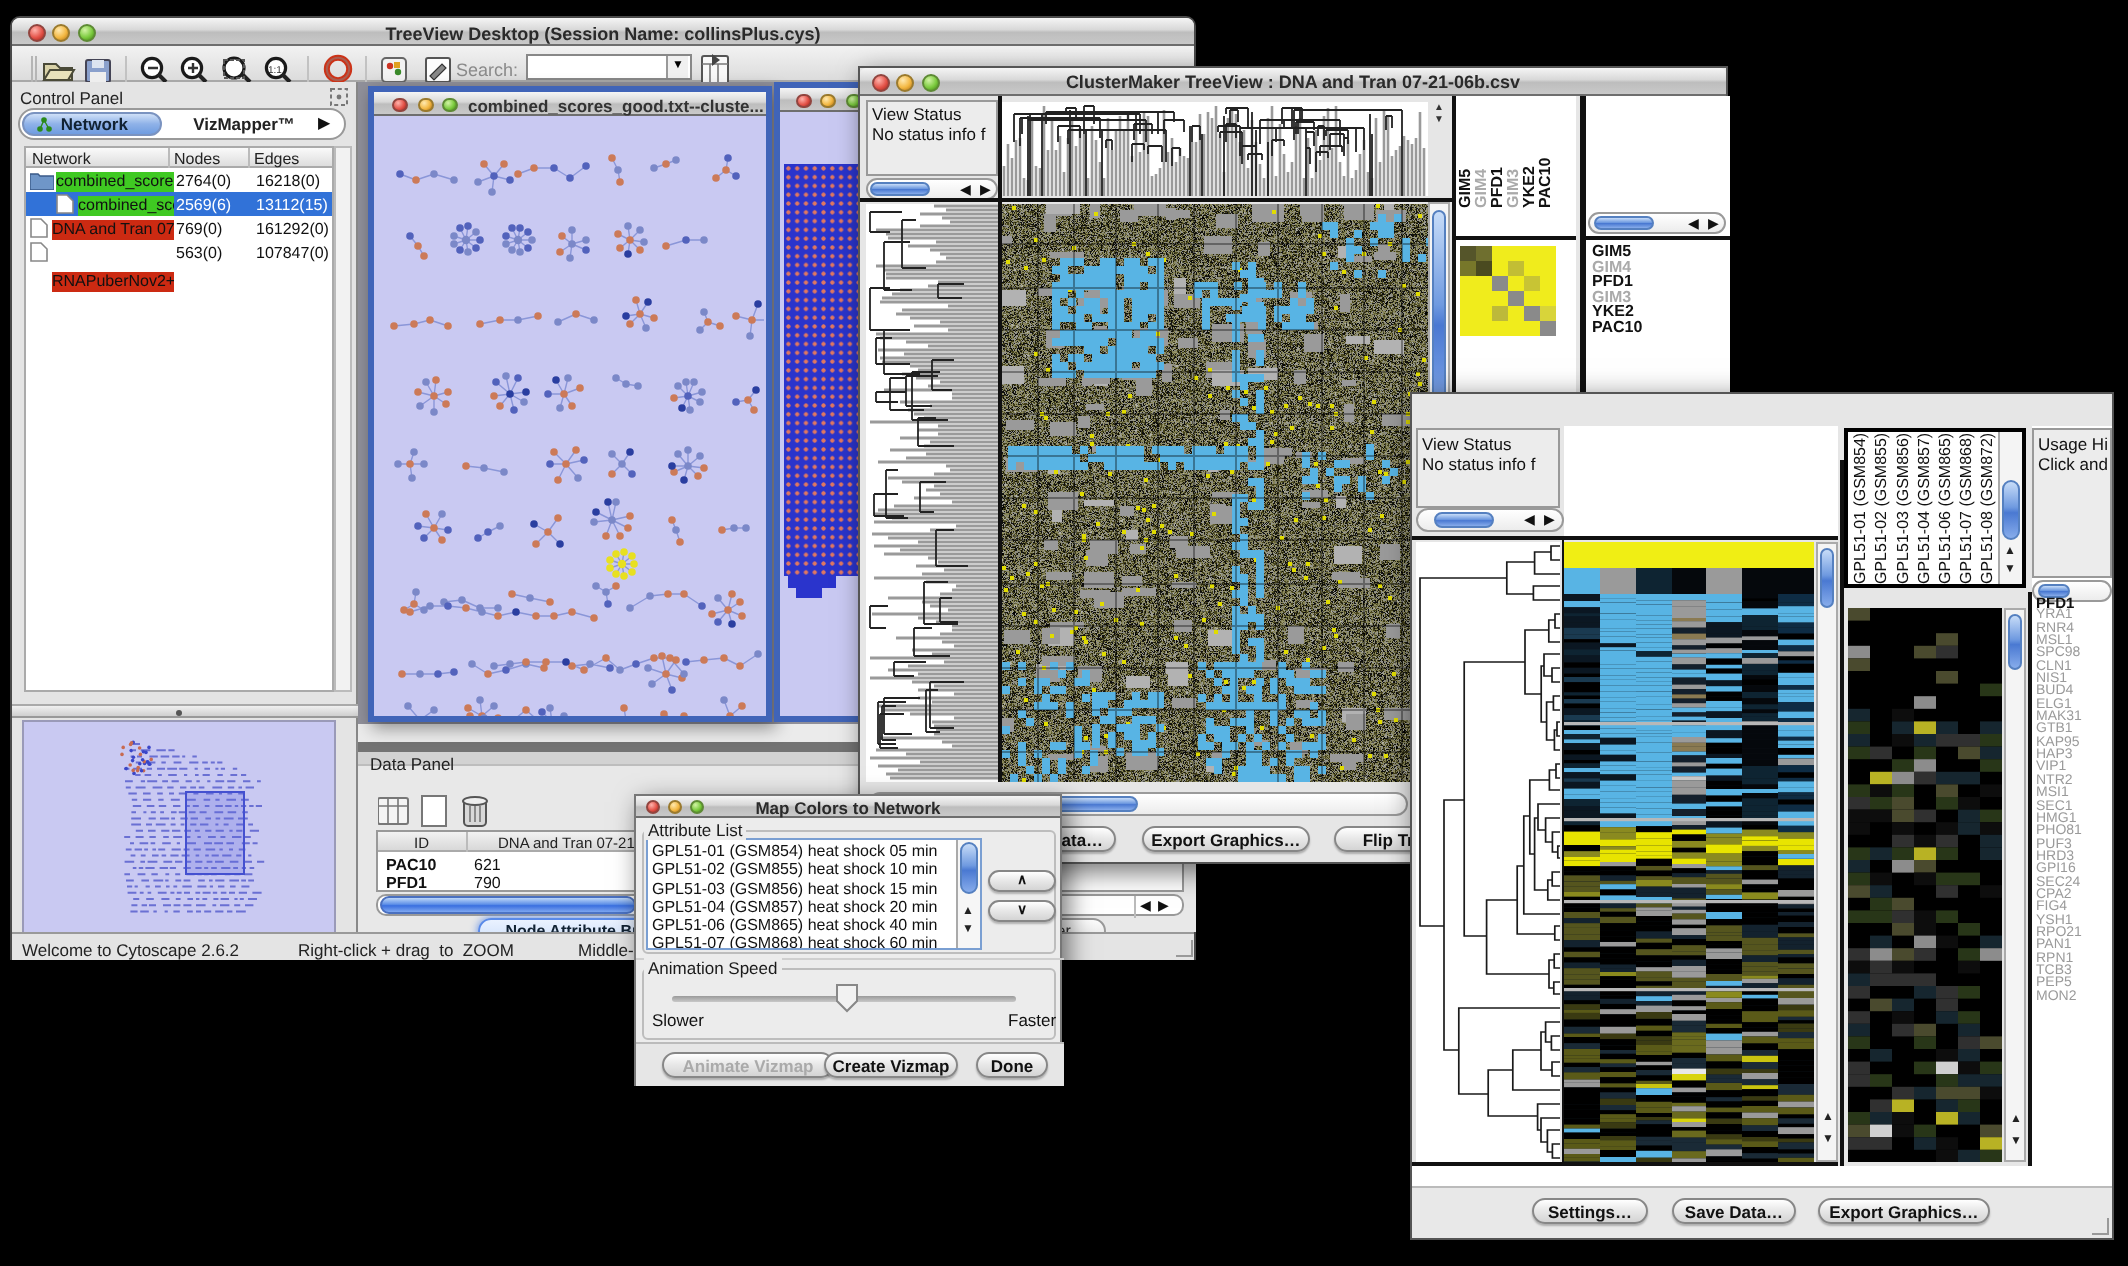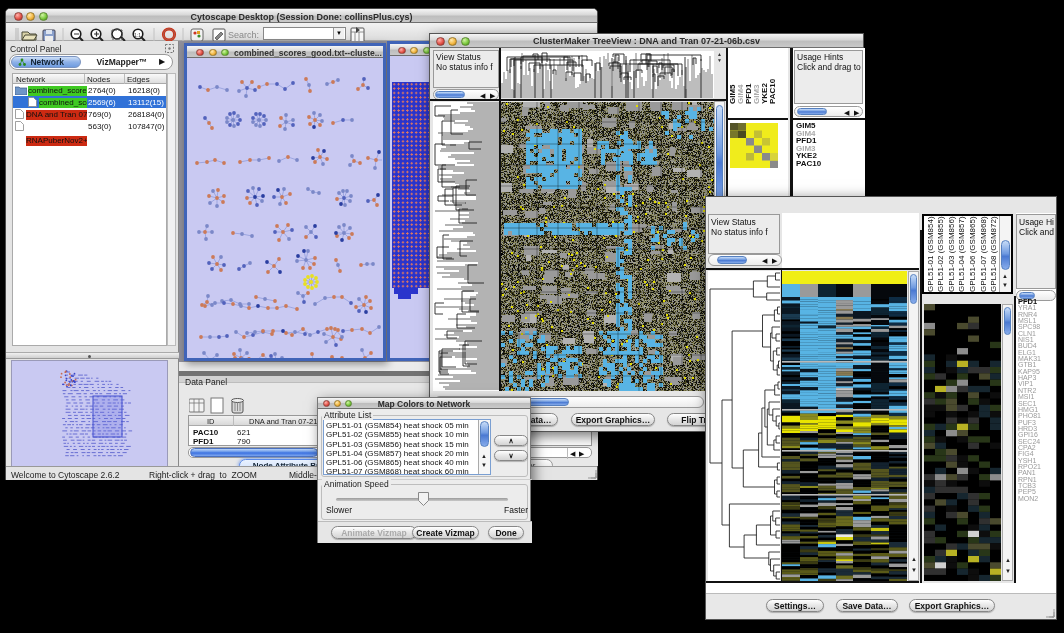--- a/index.html
+++ b/index.html
@@ -13,21 +13,21 @@
 .btn{position:absolute;background:linear-gradient(#fff,#e9e9e9 45%,#d4d4d4);border:1px solid #878787;border-radius:8px;text-align:center;font-weight:bold;color:#111;box-shadow:0 1px 1px rgba(0,0,0,.25)}
 .scrTrack{position:absolute;background:linear-gradient(#fff,#ececec);border:1px solid #9a9a9a;border-radius:6px}
 .pill{position:absolute;background:linear-gradient(#c7dcf8,#6f9ae0 45%,#4a79d2 55%,#87aceb);border:1px solid #5580c0;border-radius:5px}
 .arr{position:absolute;font-size:7px;color:#111;line-height:7px}
 .gb{position:absolute;border:1px solid #bdbdbd;border-radius:3px}
 .gbl{position:absolute;font-size:8.5px;color:#1a1a1a;background:#ececec;padding:0 2px;z-index:3}
 </style></head><body>
 <div id="wrap">
     <div class="abs" id="main" style="left:5px;top:8px;width:593px;height:472px;background:#e8e8e8;border:1px solid #4a4a4a;border-radius:5px 5px 0 0;box-shadow:0 8px 22px rgba(0,0,0,.7)">
       <div class="tb" style="height:14px">
-        <div class="ttl" style="top:2.5px;font-size:9px">Cytoscape Desktop (Session Done: collinsPlus.cys)</div>
+        <div class="ttl" style="top:2.5px;font-size:9px">TreeView Desktop (Session Name: collinsPlus.cys)</div>
         <span class="tl tlr" style="left:8px;top:3px;width:9px;height:9px"></span>
         <span class="tl tly" style="left:20px;top:3px;width:9px;height:9px"></span>
         <span class="tl tlg" style="left:33px;top:3px;width:9px;height:9px"></span>
       </div>
       <div class="abs" style="left:0;top:14px;width:100%;height:18px;background:linear-gradient(#f2f2f2,#dcdcdc);border-bottom:1px solid #a8a8a8"></div>
       <svg class="abs" style="left:0;top:17px" width="380" height="18">
 <path d="M10 2v14M12 2v14" stroke="#b5b5b5" stroke-width="1"></path>
 <path d="M57 2v14M148 2v14M177 2v14" stroke="#c2c2c2" stroke-width="1"></path>
 <g stroke="#4a4a38" stroke-width="1" fill="#d9d2a8">
           <path d="M16 6h6l2 2h6v6h-14z"></path>
@@ -110,21 +110,21 @@
             <span class="abs" style="left:26px;top:1.5px;width:48px;height:10px;background:#3fc922;color:#111;overflow:hidden;white-space:nowrap">combined_scor</span>
             <span class="abs" style="left:75px;top:1.5px;color:#fff">2569(6)</span>
             <span class="abs" style="left:115px;top:1.5px;color:#fff">13112(15)</span>
           </div>
           <div class="abs" style="left:0;top:24px;width:155px;height:12px;">
             <svg class="abs" style="left:2px;top:1px" width="9" height="10">
               <path d="M.5 .5h5l3 3v6h-8z" fill="#fff" stroke="#888" stroke-width=".8"></path>
             </svg>
             <span class="abs" style="left:13px;top:1.5px;width:61px;height:10px;background:#cc2a12;color:#111;overflow:hidden;white-space:nowrap">DNA and Tran 07</span>
             <span class="abs" style="left:75px;top:1.5px;color:#111">769(0)</span>
-            <span class="abs" style="left:115px;top:1.5px;color:#111">268184(0)</span>
+            <span class="abs" style="left:115px;top:1.5px;color:#111">161292(0)</span>
           </div>
           <div class="abs" style="left:0;top:36px;width:155px;height:12px;">
             <svg class="abs" style="left:2px;top:1px" width="9" height="10">
               <path d="M.5 .5h5l3 3v6h-8z" fill="#fff" stroke="#888" stroke-width=".8"></path>
             </svg>
             <span class="abs" style="left:13px;top:16px;width:61px;height:10px;background:#cc2a12;color:#111;overflow:hidden;white-space:nowrap">RNAPuberNov2+</span>
             <span class="abs" style="left:75px;top:1.5px;color:#111">563(0)</span>
             <span class="abs" style="left:115px;top:1.5px;color:#111">107847(0)</span>
           </div>
         </div>
@@ -1641,23 +1641,20 @@
           <rect x="40" y="37.5" width="8" height="7.5" fill="#8a8a8a"></rect>
           <rect x="8" y="0.0" width="8" height="7.5" fill="#6f6f2f"></rect>
           <rect x="0" y="7.5" width="8" height="7.5" fill="#77772a"></rect>
           <rect x="24" y="7.5" width="8" height="7.5" fill="#c2be34"></rect>
           <rect x="16" y="30.0" width="8" height="7.5" fill="#bdb93a"></rect>
           <rect x="32" y="15.0" width="8" height="7.5" fill="#c8c434"></rect>
           <rect x="40" y="30.0" width="8" height="7.5" fill="#d8d43a"></rect>
         </svg>
         <div class="abs" style="left:360px;top:0;width:3px;height:398px;background:#111"></div>
         <div class="abs" style="left:363px;top:0;width:72px;height:383px;background:#fff"></div>
-        <div class="abs" style="left:364px;top:2px;width:69px;height:54px;background:#ececec;border:1px solid #999;font-size:8.5px;color:#111;line-height:9.5px;overflow:hidden;white-space:nowrap">
-          <div style="margin:2px 0 0 2px">Usage Hints<br>Click and drag to</div>
-        </div>
         <div class="scrTrack" style="left:364px;top:58px;width:69px;height:11px">
           <div class="pill" style="left:2px;top:1px;width:30px;height:7px"></div>
           <span class="arr" style="left:49px;top:2px">◀</span>
           <span class="arr" style="left:59px;top:2px">▶</span>
         </div>
         <div class="abs" style="left:363px;top:70px;width:72px;height:2px;background:#111"></div>
         <div class="abs" style="left:366px;top:74px;font-size:8px;font-weight:bold;line-height:7.5px">
           <div style="color:#111">GIM5</div>
           <div style="color:#aaa">GIM4</div>
           <div style="color:#111">PFD1</div>

